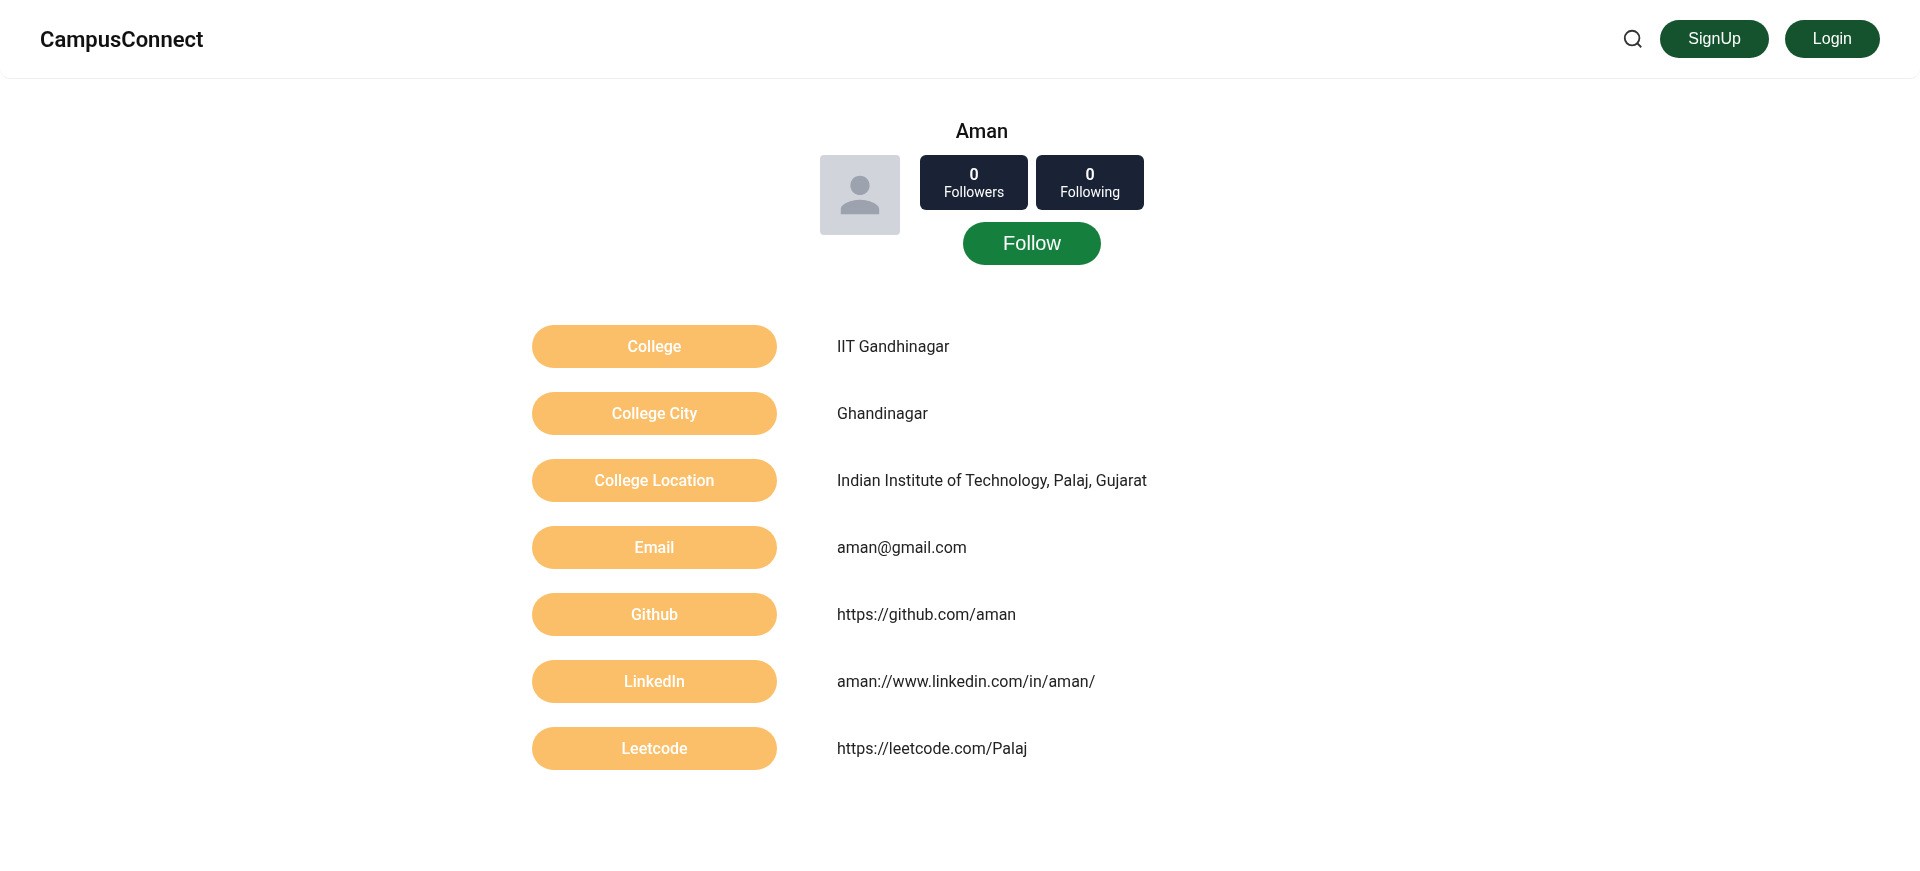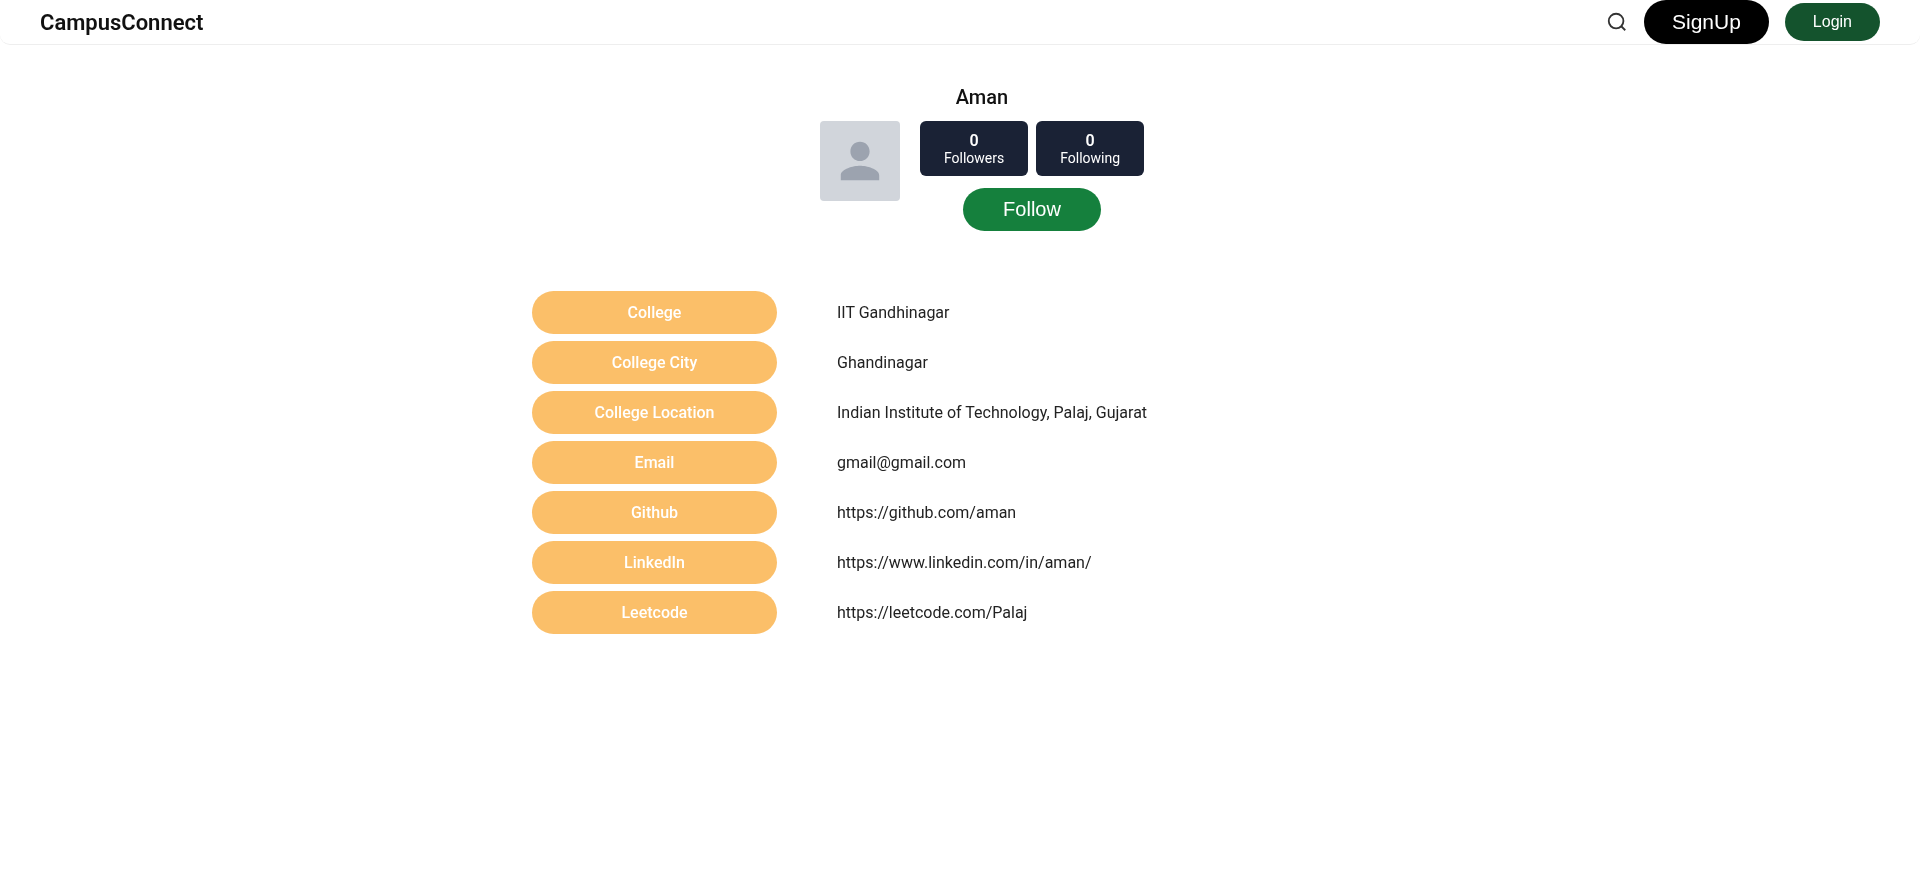--- a/index.html
+++ b/index.html
@@ -14,21 +14,21 @@
       color: #333;
       width: 1920px;
       min-height: 871px;
     }
 
     
     .navbar {
       display: flex;
       align-items: center;
       justify-content: space-between;
-      padding: 0 40px;
+      padding: 20px 40px;
       border-bottom: 1px solid #eee;
       background: #fff;
       border-radius: 10px;
     }
 
     .navbar-brand {
       font-size: 22px;
       font-weight: 600;
       color: #111;
     }
@@ -45,26 +45,26 @@
       align-items: center;
     }
 
     .search-icon-wrap svg {
       width: 22px;
       height: 22px;
       color: #333;
     }
 
     .btn-signup {
-      background: #000000;
+      background: #14532d;
       color: #fff;
       border: none;
       border-radius: 24px;
       padding: 10px 28px;
-      font-size: 21px;
+      font-size: 16px;
       font-weight: 500;
       cursor: pointer;
     }
 
     .btn-login {
       background: #14532d;
       color: #fff;
       border: none;
       border-radius: 24px;
       padding: 10px 28px;
@@ -147,21 +147,21 @@
       padding: 10px 40px;
       font-size: 20px;
       font-weight: 500;
       cursor: pointer;
     }
 
     
     .profile-details {
       display: flex;
       flex-direction: column;
-      gap: 7px;
+      gap: 24px;
       width: 900px;
       margin-top: 20px;
     }
 
     .detail-row {
       display: flex;
       align-items: center;
       gap: 60px;
     }
 
@@ -238,29 +238,29 @@
       <div class="detail-row">
         <div class="detail-label-btn">College City</div>
         <span class="detail-value">Ghandinagar</span>
       </div>
       <div class="detail-row">
         <div class="detail-label-btn">College Location</div>
         <span class="detail-value">Indian Institute of Technology, Palaj, Gujarat</span>
       </div>
       <div class="detail-row">
         <div class="detail-label-btn">Email</div>
-        <span class="detail-value">gmail@gmail.com</span>
+        <span class="detail-value">aman@gmail.com</span>
       </div>
       <div class="detail-row">
         <div class="detail-label-btn">Github</div>
         <span class="detail-value">https://github.com/aman</span>
       </div>
       <div class="detail-row">
         <div class="detail-label-btn">LinkedIn</div>
-        <span class="detail-value">https://www.linkedin.com/in/aman/</span>
+        <span class="detail-value">aman://www.linkedin.com/in/aman/</span>
       </div>
       <div class="detail-row">
         <div class="detail-label-btn">Leetcode</div>
         <span class="detail-value">https://leetcode.com/Palaj</span>
       </div>
     </div>
 
 </div>
 
 </body></html>

